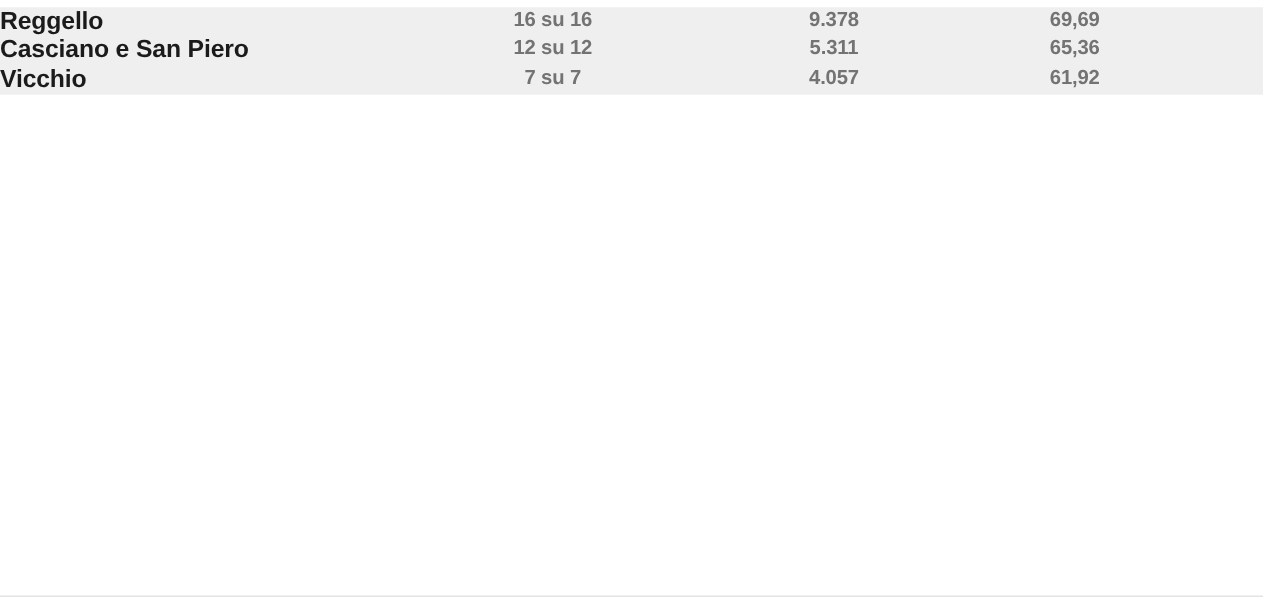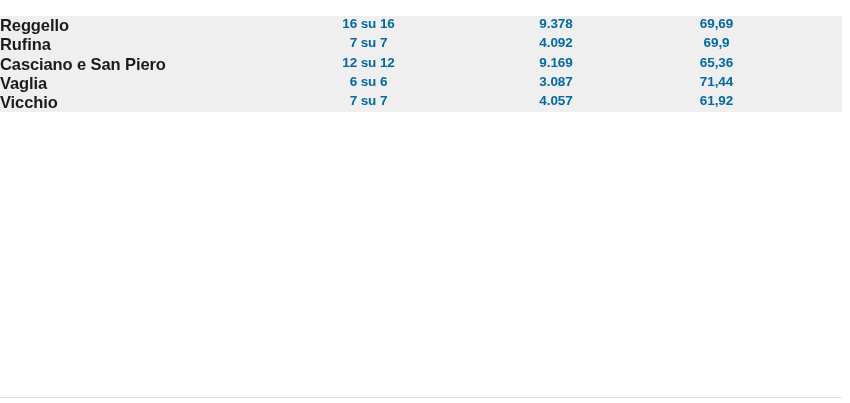--- a/index.html
+++ b/index.html
@@ -19,21 +19,21 @@
     width: 850px;
     height: 403px;
     background: #ffffff;
     box-sizing: border-box;
   }
 
   
   .data-table {
     position: absolute;
     left: 0;
-    top: 16px;
+    top: 5px;
     width: 842px;
     border-collapse: collapse;
     table-layout: fixed;
     background: #efefef;
   }
 
   .data-table col.c-name  { width: 246px; }
   .data-table col.c-ratio { width: 190px; }
   .data-table col.c-count { width: 185px; }
   .data-table col.c-pct   { width: 221px; }
@@ -49,21 +49,21 @@
     background: #fadcc3;
     color: #1b1b1b;
     font-size: 16.5px;
     font-weight: 700;
     line-height: 1.17;
     letter-spacing: -0.1px;
     padding: 12px 10px 12px 13px;
   }
 
   .cell-num {
-    color: #0369a1;
+    color: #737373;
     font-size: 13.5px;
     font-weight: 700;
     line-height: 1.17;
     letter-spacing: -0.1px;
     padding: 14px 0 12px 0;
     text-align: center;
   }
 
   .cell-count {
     text-align: left;
@@ -117,36 +117,24 @@
       <col class="c-pct">
     </colgroup>
     <tbody>
         <tr>
           <td class="cell-name">Reggello</td>
           <td class="cell-num cell-ratio"><span>16 su 16</span></td>
           <td class="cell-num cell-count"><span>9.378</span></td>
           <td class="cell-num cell-pct"><span>69,69</span></td>
         </tr>
         <tr>
-          <td class="cell-name">Rufina</td>
-          <td class="cell-num cell-ratio"><span>7 su 7</span></td>
-          <td class="cell-num cell-count"><span>4.092</span></td>
-          <td class="cell-num cell-pct"><span>69,9</span></td>
-        </tr>
-        <tr>
           <td class="cell-name">Casciano e San Piero</td>
           <td class="cell-num cell-ratio"><span>12 su 12</span></td>
-          <td class="cell-num cell-count"><span>9.169</span></td>
+          <td class="cell-num cell-count"><span>5.311</span></td>
           <td class="cell-num cell-pct"><span>65,36</span></td>
-        </tr>
-        <tr>
-          <td class="cell-name">Vaglia</td>
-          <td class="cell-num cell-ratio"><span>6 su 6</span></td>
-          <td class="cell-num cell-count"><span>3.087</span></td>
-          <td class="cell-num cell-pct"><span>71,44</span></td>
         </tr>
         <tr>
           <td class="cell-name">Vicchio</td>
           <td class="cell-num cell-ratio"><span>7 su 7</span></td>
           <td class="cell-num cell-count"><span>4.057</span></td>
           <td class="cell-num cell-pct"><span>61,92</span></td>
         </tr>
       </tbody>
   </table>
 

